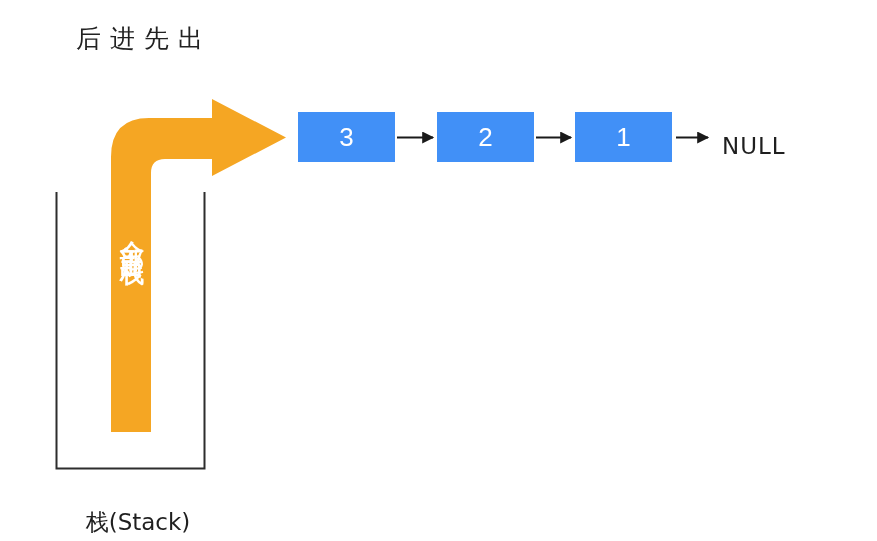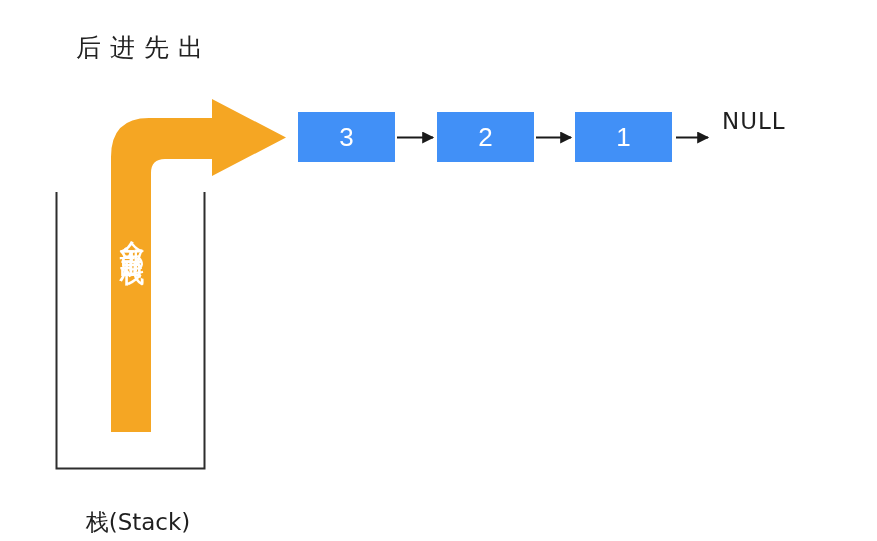--- a/index.html
+++ b/index.html
@@ -11,38 +11,37 @@
     overflow: hidden;
     font-family: "DejaVu Sans", sans-serif;
   }
   .abs { position: absolute; }
   .title {
     left: 76px; top: 22px;
     font-size: 25px;
     letter-spacing: 9px;
     color: #222222;
     white-space: nowrap;
-    margin-top: 9px;
   }
   .shapes { left: 0; top: 0; }
   .node {
     top: 112px;
     width: 97px; height: 50px;
     background: #4190f7;
     color: #ffffff;
     font-family: "Liberation Sans", sans-serif;
     font-size: 26px;
     line-height: 50px;
     text-align: center;
   }
   .node-3 { left: 298px; }
   .node-2 { left: 437px; }
   .node-1 { left: 575px; }
   .null-label {
-    left: 722px; top: 108px;
+    left: 722px; top: 133px;
     font-size: 23px;
     letter-spacing: 1px;
     color: #1f1f1f;
     white-space: nowrap;
   }
   .pop-label {
     left: 116px; top: 220px;
     writing-mode: vertical-rl;
     text-orientation: upright;
     letter-spacing: 7px;

